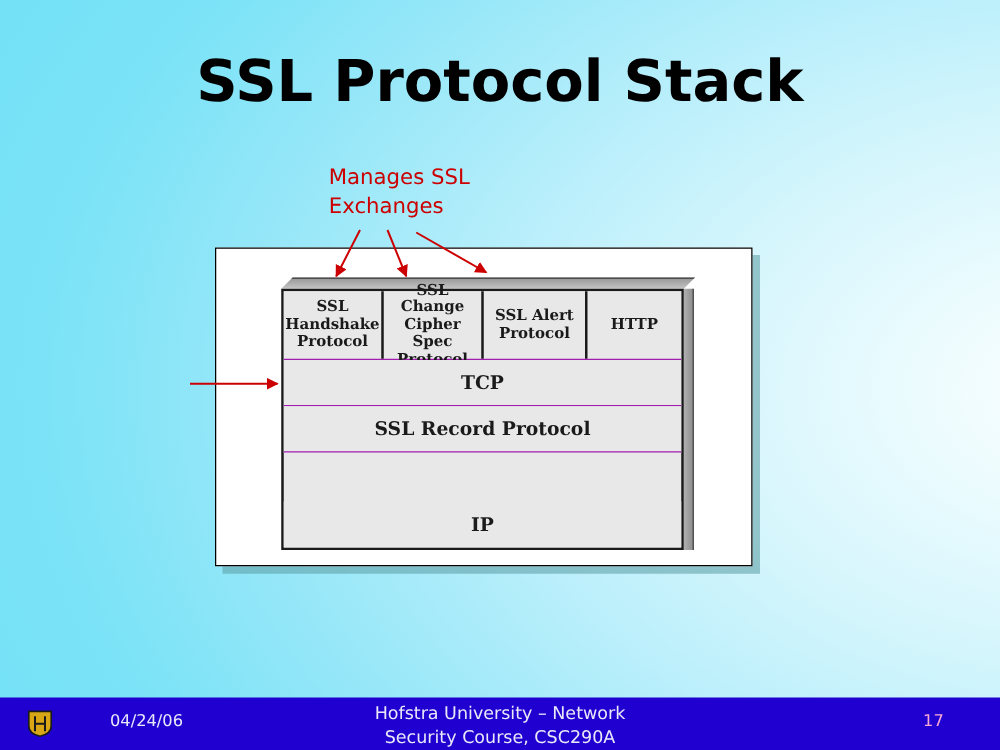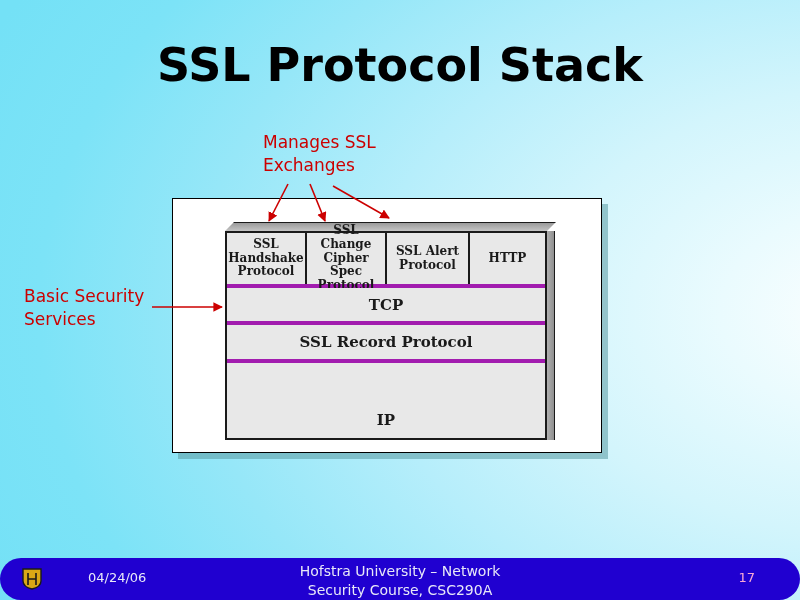--- a/index.html
+++ b/index.html
@@ -121,21 +121,21 @@
     box-sizing: border-box;
     background: #e8e8e8;
     display: flex;
     flex-direction: column;
   }
 
   .stack-row {
     display: flex;
     background: #e8e8e8;
     box-sizing: border-box;
-    border-bottom: 4px solid #a21caf;
+    border-bottom: 1px solid #a21caf;
   }
   .stack-row:last-child { border-bottom: none; margin-top: 39px; }
 
   #row-top { height: 55px; }
   .row-wide {
     height: 50px;
     align-items: center;
     justify-content: center;
   }
 
@@ -181,21 +181,20 @@
   }
 
   
   #footer {
     position: absolute;
     left: 0;
     bottom: 0;
     width: 800px;
     height: 42px;
     background: #2000d0;
-    border-radius: 21px;
   }
   #logo {
     position: absolute;
     left: 22px;
     top: 10px;
     width: 20px;
     height: 22px;
   }
   #footer-date {
     position: absolute;
@@ -229,22 +228,20 @@
 </head>
 <body>
 
 <div id="slide">
 
   <div id="title">SSL Protocol Stack</div>
 
   <div class="annot" id="annot-top">Manages SSL
 Exchanges</div>
 
-  <div class="annot" id="annot-left">Basic Security
-Services</div>
 
   <div id="panel-shadow"></div>
   <div id="panel"></div>
 
   <div id="stack-wrap">
     <div id="stack-face-top"></div>
     <div id="stack-face-right"></div>
 
     <div id="stack">
 

